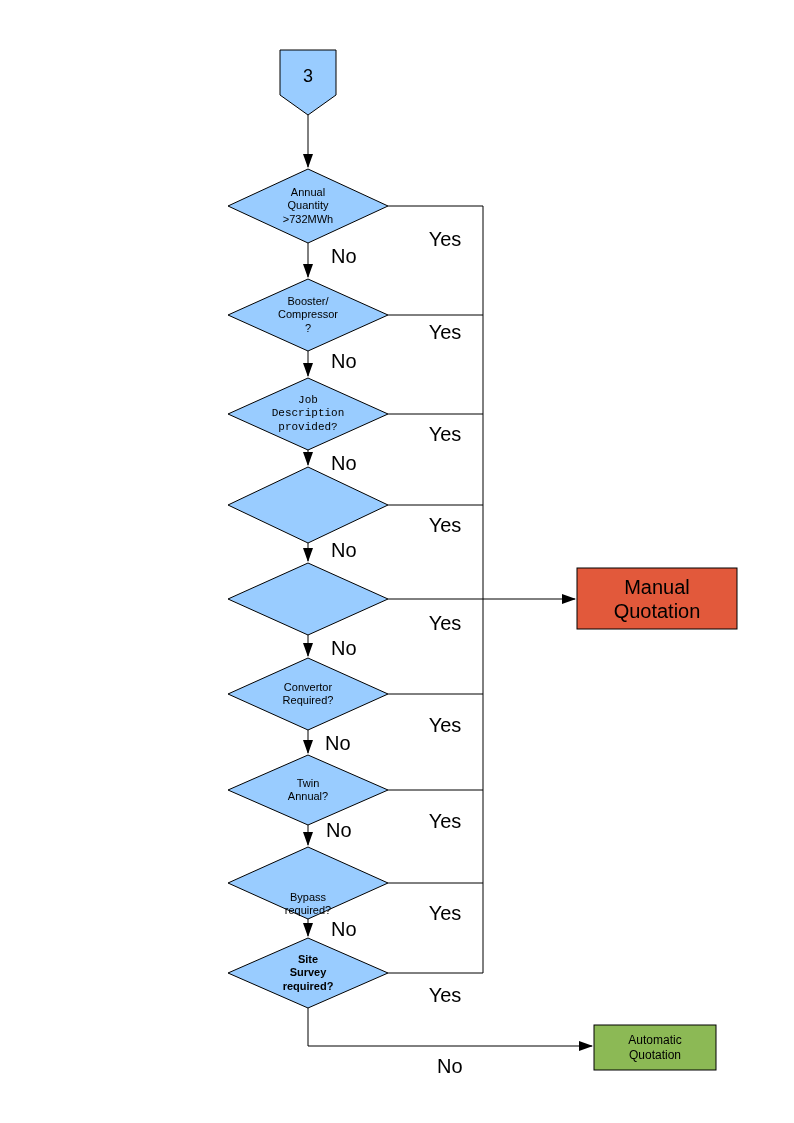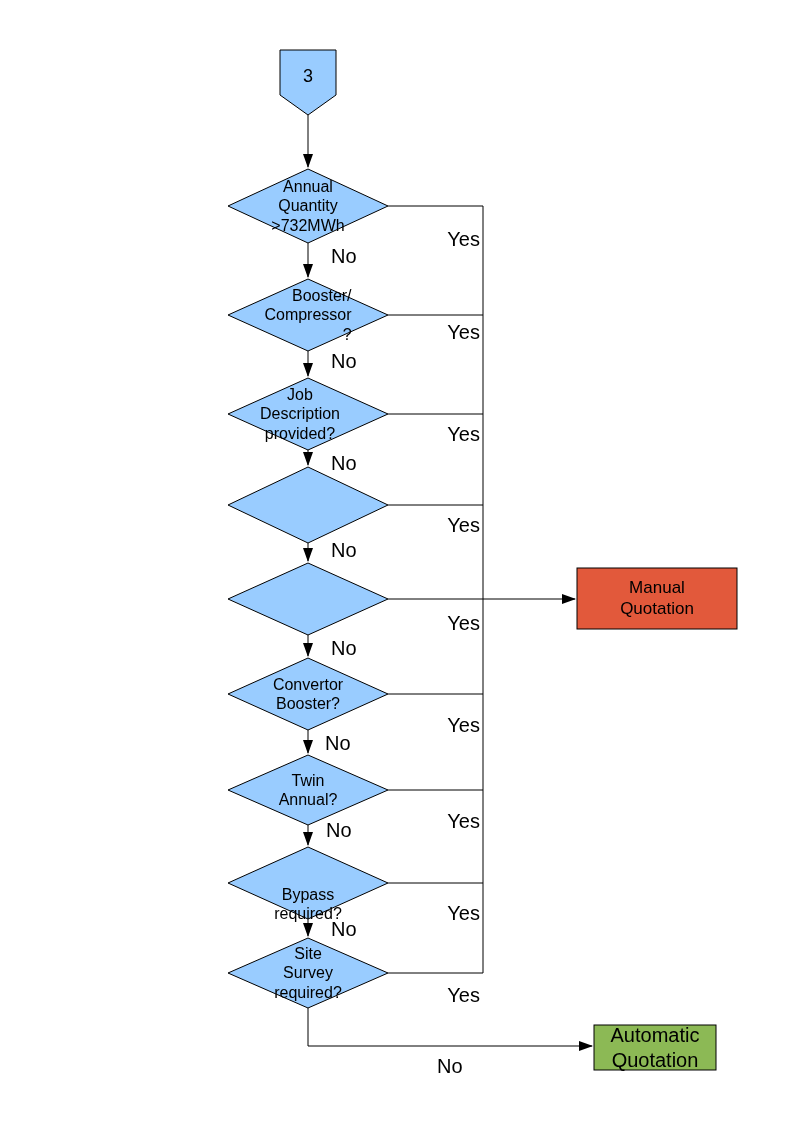--- a/index.html
+++ b/index.html
@@ -14,26 +14,26 @@
   #wires { position: absolute; left: 0; top: 0; width: 794px; height: 1123px; }
   .overlay {
     position: absolute;
     display: flex;
     align-items: center;
     justify-content: center;
     text-align: center;
     color: #000000;
     pointer-events: none;
   }
-  .node-label { font-size: 16px; line-height: 1.2; white-space: pre-line; }
+  .node-label { font-size: 11px; line-height: 1.2; white-space: pre-line; }
   .connector-label { font-size: 18px; }
-  .outcome-label { font-size: 17px; line-height: 1.2; white-space: pre-line; }
-  .outcome-label.small { font-size: 20px; line-height: 1.25; }
+  .outcome-label { font-size: 20px; line-height: 1.2; white-space: pre-line; }
+  .outcome-label.small { font-size: 12px; line-height: 1.25; }
   .edge-label { position: absolute; font-size: 20px; color: #000000; }
-  .edge-label.yes { width: 70px; text-align: right; }
+  .edge-label.yes { width: 70px; text-align: center; }
   .edge-label.no { text-align: center; }
 </style>
 </head>
 <body>
 
 <div id="canvas">
 
   <svg id="wires" viewBox="0 0 794 1123" xmlns="http://www.w3.org/2000/svg">
     <defs>
       <marker id="arrowhead" markerUnits="userSpaceOnUse" markerWidth="14" markerHeight="10" refX="13" refY="5" orient="auto">
@@ -81,33 +81,33 @@
 
     <rect x="577" y="568" width="160" height="61" stroke="#000000" stroke-width="1" fill="#E2593B"></rect>
     <rect x="594" y="1025" width="122" height="45" stroke="#000000" stroke-width="1" fill="#8CB955"></rect>
   </svg>
 
   <div class="overlay connector-label" style="left:280px; top:50px; width:56px; height:52px;">3</div>
 
   <div class="overlay node-label" style="left:228px; top:169px; width:160px; height:74px;">Annual
 Quantity
 &gt;732MWh</div>
-  <div class="overlay node-label" style="left:228px; top:279px; width:160px; height:72px;text-align:right;">Booster/
+  <div class="overlay node-label" style="left:228px; top:279px; width:160px; height:72px;">Booster/
 Compressor
 ?</div>
-  <div class="overlay node-label" style="left:220px; top:378px; width:160px; height:72px;">Job
+  <div class="overlay node-label" style="left:228px; top:378px; width:160px; height:72px;font-family:Liberation Mono, monospace;">Job
 Description
 provided?</div>
   <div class="overlay node-label" style="left:228px; top:658px; width:160px; height:72px;">Convertor
-Booster?</div>
+Required?</div>
   <div class="overlay node-label" style="left:228px; top:755px; width:160px; height:70px;">Twin
 Annual?</div>
   <div class="overlay node-label" style="left:228px; top:868px; width:160px; height:72px;">Bypass
 required?</div>
-  <div class="overlay node-label" style="left:228px; top:938px; width:160px; height:70px;">Site
+  <div class="overlay node-label" style="left:228px; top:938px; width:160px; height:70px;font-weight:bold;">Site
 Survey
 required?</div>
 
   <div class="overlay outcome-label" style="left:577px; top:568px; width:160px; height:61px;">Manual
 Quotation</div>
   <div class="overlay outcome-label small" style="left:594px; top:1025px; width:122px; height:45px;">Automatic
 Quotation</div>
 
   <div class="edge-label yes" style="left:410px; top:228px;">Yes</div>
   <div class="edge-label yes" style="left:410px; top:321px;">Yes</div>

